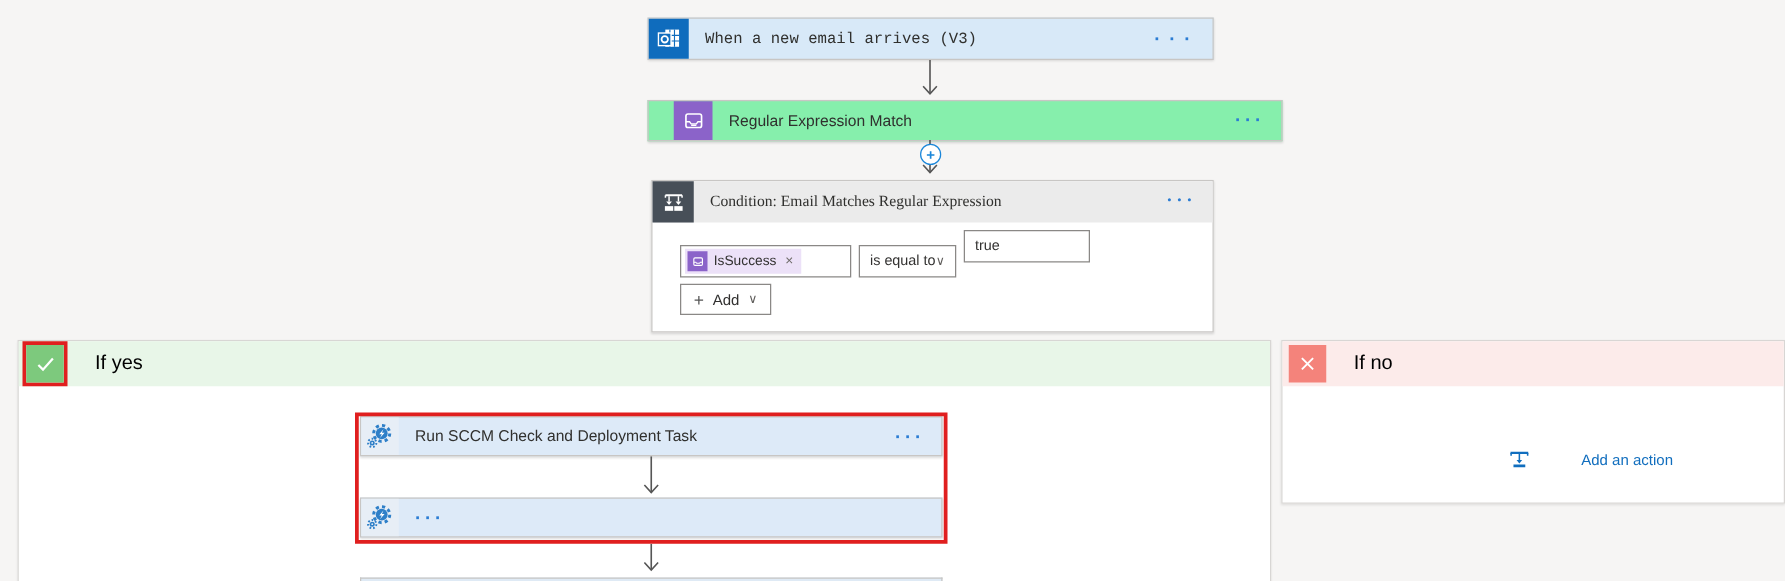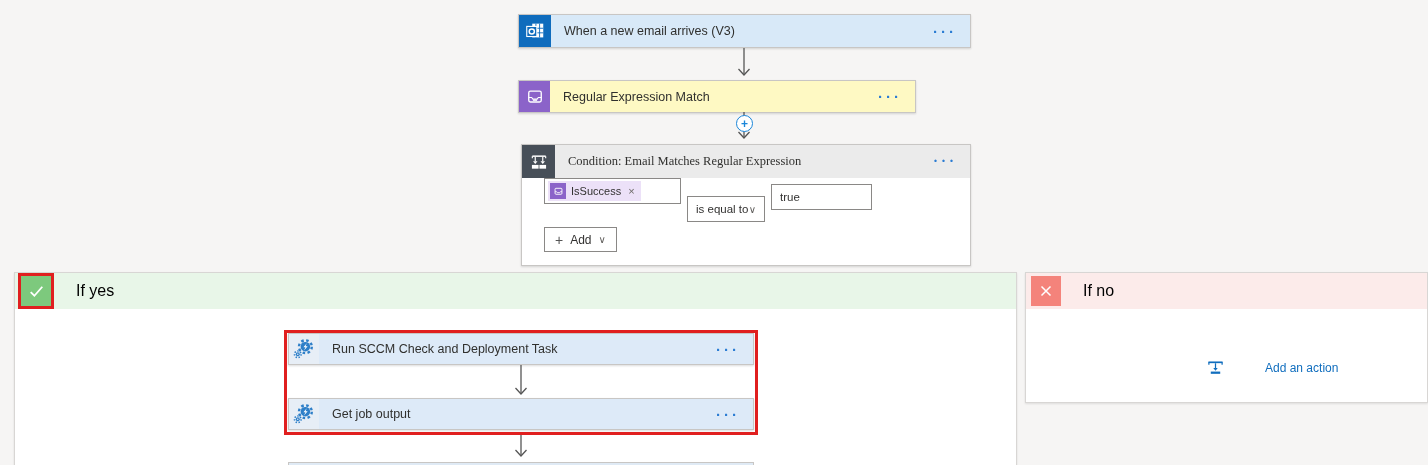--- a/index.html
+++ b/index.html
@@ -53,41 +53,41 @@
 
   .add-action{position:absolute;display:flex;align-items:center;gap:6px;color:#116ebe;font-size:12px;cursor:pointer;}
 
   .partial-card{position:absolute;background:#dfeaf5;border:1px solid #c8c6c4;border-bottom:none;box-sizing:border-box;}
 </style>
 </head>
 <body>
 
 <div class="canvas">
 
-  <div class="card" style="left:518px;top:14px;width:453px;height:34px;background:#d8e9f8;">
+  <div class="card" style="left:518px;top:14px;width:453px;height:34px;background:#d8e9f8;font-family:Liberation Mono, monospace;">
     <div class="iconbox" style="background:#0f6cbd;">
       <svg width="22" height="22" viewBox="0 0 24 24">
         <rect x="9" y="4" width="12" height="15" fill="#ffffff"></rect>
         <path d="M13 4v15 M17 4v15 M9 9h12 M9 14h12" stroke="#0f6cbd" stroke-width="1"></path>
         <rect x="3" y="7" width="11" height="11" fill="#0f6cbd" stroke="#ffffff" stroke-width="1.2"></rect>
         <circle cx="8.5" cy="12.5" r="2.8" fill="none" stroke="#ffffff" stroke-width="1.6"></circle>
       </svg>
     </div>
     <div class="card-title">When a new email arrives (V3)</div>
     <div class="menu-dots">···</div>
   </div>
 
   <div class="arrow" style="left:737px;top:48px;">
     <svg width="14" height="31" viewBox="0 0 14 31">
       <path d="M7 0 V27" stroke="#565656" stroke-width="1.3" fill="none"></path>
       <path d="M1.5 21 L7 27 L12.5 21" stroke="#565656" stroke-width="1.3" fill="none"></path>
     </svg>
   </div>
 
-  <div class="card" style="left:518px;top:80px;width:398px;height:33px;background:#fef9c3;">
+  <div class="card" style="left:518px;top:80px;width:508px;height:33px;background:#86efac;padding-left:20px;">
     <div class="iconbox" style="background:#8b63c9;">
       <svg width="20" height="20" viewBox="0 0 24 24">
         <rect x="4.5" y="5" width="15" height="13" rx="2" fill="none" stroke="#ffffff" stroke-width="1.6"></rect>
         <path d="M4.5 12.5 h3.5 l1.5 2 h5 l1.5 -2 h3.5" fill="none" stroke="#ffffff" stroke-width="1.3"></path>
         <path d="M9.5 15.8 h5" stroke="#ffffff" stroke-width="1.6"></path>
       </svg>
     </div>
     <div class="card-title">Regular Expression Match</div>
     <div class="menu-dots">···</div>
   </div>
@@ -112,21 +112,21 @@
           <path d="M4.8 11 L7.5 14.5 L10.2 11 Z" fill="#ffffff"></path>
           <path d="M13.8 11 L16.5 14.5 L19.2 11 Z" fill="#ffffff"></path>
           <rect x="3.5" y="15.5" width="8" height="4.5" fill="#ffffff"></rect>
           <rect x="12.5" y="15.5" width="8" height="4.5" fill="#ffffff"></rect>
         </svg>
       </div>
       <div class="card-title">Condition: Email Matches Regular Expression</div>
       <div class="menu-dots">···</div>
     </div>
     <div class="cond-body">
-      <div class="field" style="left:22px;top:0;width:137px;">
+      <div class="field" style="left:22px;top:18px;width:137px;">
         <span class="token-pill">
           <span class="token-iconbox">
             <svg width="11" height="11" viewBox="0 0 24 24">
               <rect x="4.5" y="5" width="15" height="13" rx="2" fill="none" stroke="#ffffff" stroke-width="2"></rect>
               <path d="M4.5 12.5 h3.5 l1.5 2 h5 l1.5 -2 h3.5" fill="none" stroke="#ffffff" stroke-width="1.8"></path>
             </svg>
           </span>
           <span>IsSuccess</span>
           <span class="token-x">×</span>
         </span>
@@ -182,21 +182,20 @@
       <div class="iconbox" style="background:#e7eef6;">
         <svg width="22" height="22" viewBox="0 0 24 24">
           <circle cx="13.5" cy="9.5" r="7" fill="none" stroke="#2e7fc8" stroke-width="2.6" stroke-dasharray="2.8 2.7"></circle>
           <circle cx="13.5" cy="9.5" r="5.2" fill="#2e7fc8"></circle>
           <path d="M15 5.8 L11.4 10.2 h2.2 L12 13.6 L16 9 h-2.3 Z" fill="#ffffff"></path>
           <circle cx="5.2" cy="17.8" r="3.6" fill="none" stroke="#2e7fc8" stroke-width="1.7" stroke-dasharray="1.5 1.7"></circle>
           <circle cx="5.2" cy="17.8" r="2.2" fill="#2e7fc8"></circle>
           <circle cx="5.2" cy="17.8" r="0.8" fill="#e7eef6"></circle>
         </svg>
       </div>
-      <div class="card-title">Get job output</div>
       <div class="menu-dots">···</div>
     </div>
 
     <div class="group-annot" style="left:269px;top:57px;width:474px;height:105px;"></div>
 
     <div class="arrow" style="left:499px;top:162px;">
       <svg width="14" height="25" viewBox="0 0 14 25">
         <path d="M7 0 V21" stroke="#565656" stroke-width="1.3" fill="none"></path>
         <path d="M1.5 15 L7 21 L12.5 15" stroke="#565656" stroke-width="1.3" fill="none"></path>
       </svg>

